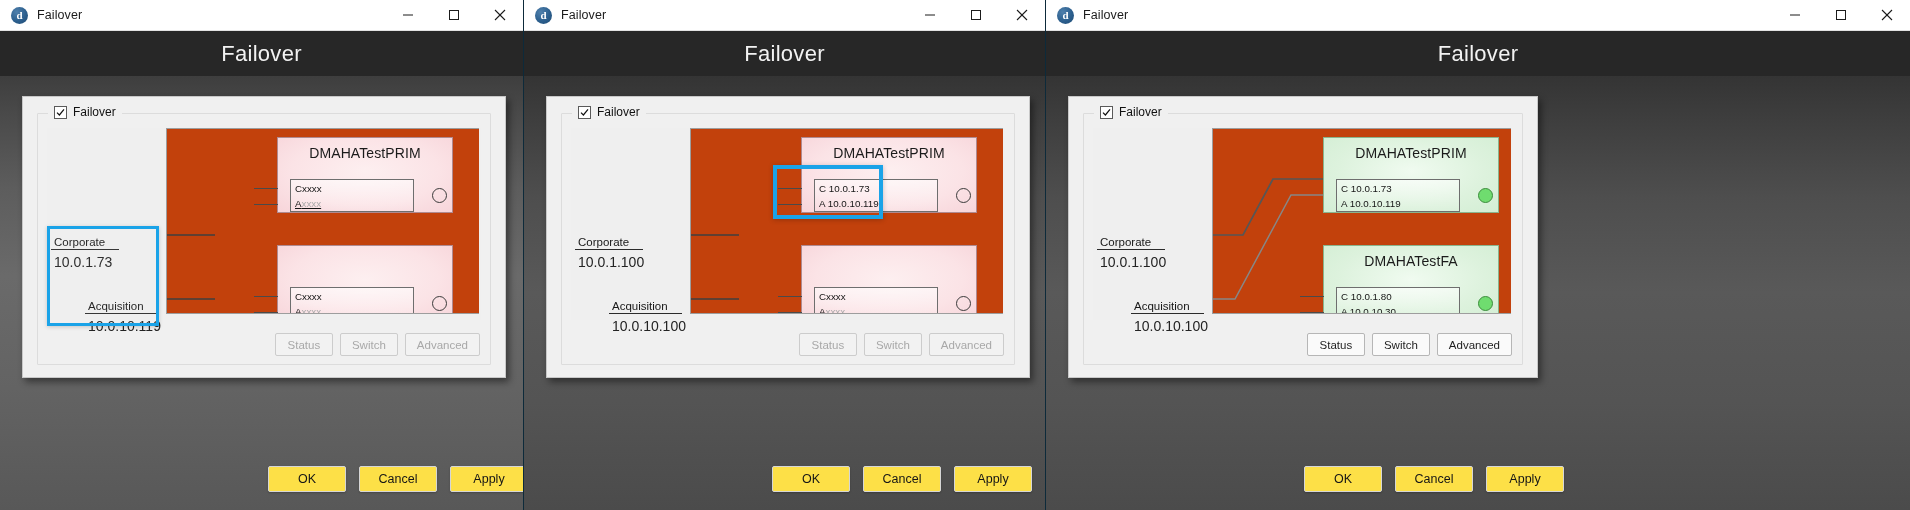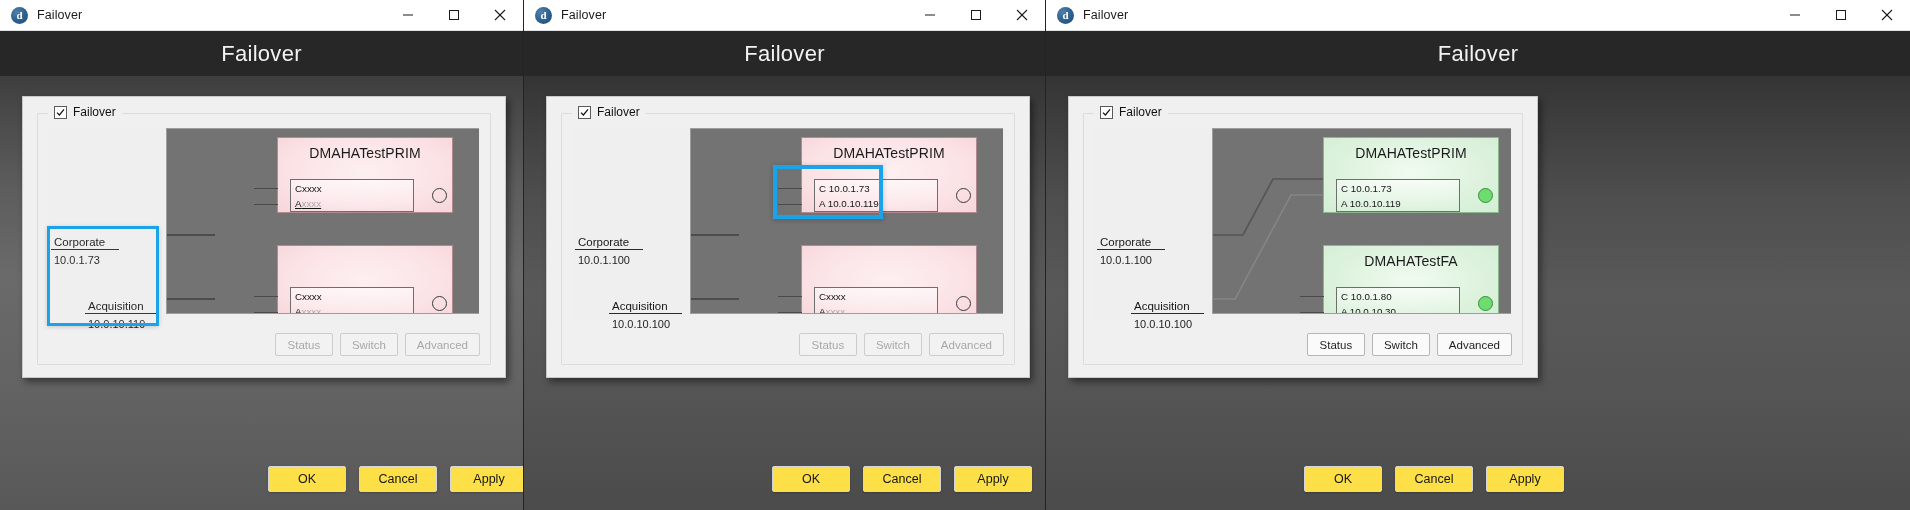--- a/index.html
+++ b/index.html
@@ -106,36 +106,36 @@
   }
   .cb svg { display: block; }
 
   
   .diagram {
     position: absolute; left: 9px; top: 14px; right: 9px; bottom: 44px;
     background: #efefef;
   }
   .canvas {
     position: absolute; left: 119px; top: 0; right: 2px; bottom: 6px;
-    background: #737373;
+    background: #c2410c;
     border: 1px solid #9d9d9d;
     border-right: none;
     overflow: hidden;
   }
 
   
   .netlabel { position: absolute; }
   .netlabel .nm {
     font-size: 11.5px; color: #171717;
     border-bottom: 1px solid #2b2b2b;
     padding-bottom: 1px; display: inline-block;
     padding-left: 3px; padding-right: 14px;
   }
   .netlabel .ip {
-    font-size: 11px; color: #232323;
+    font-size: 14px; color: #232323;
     display: block; margin-top: 4px; padding-left: 3px;
   }
 
   
   .sel-col {
     position: absolute;
     border: 3px solid #1aa3e8;
     background: rgba(255,255,255,.06);
     box-shadow: 0 1px 4px rgba(0,0,0,.18);
     pointer-events: none;

